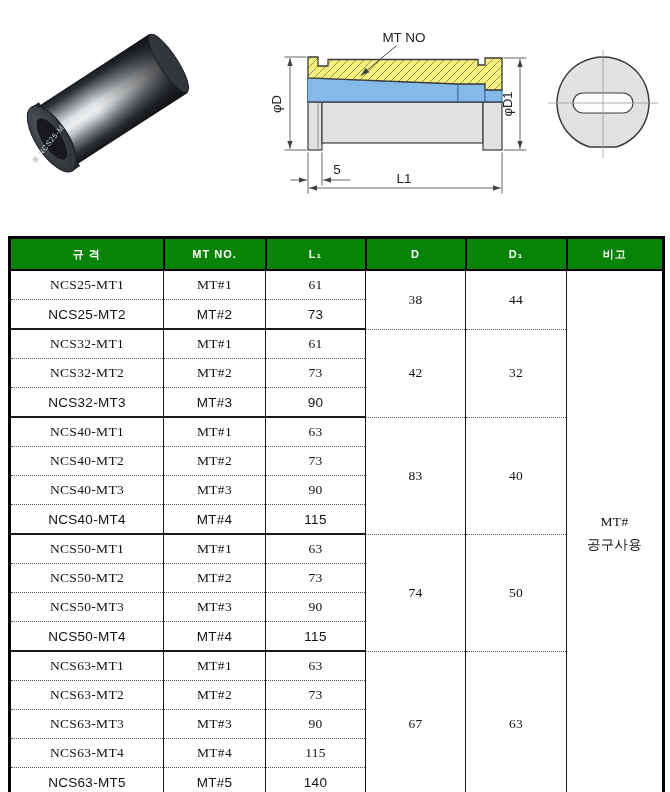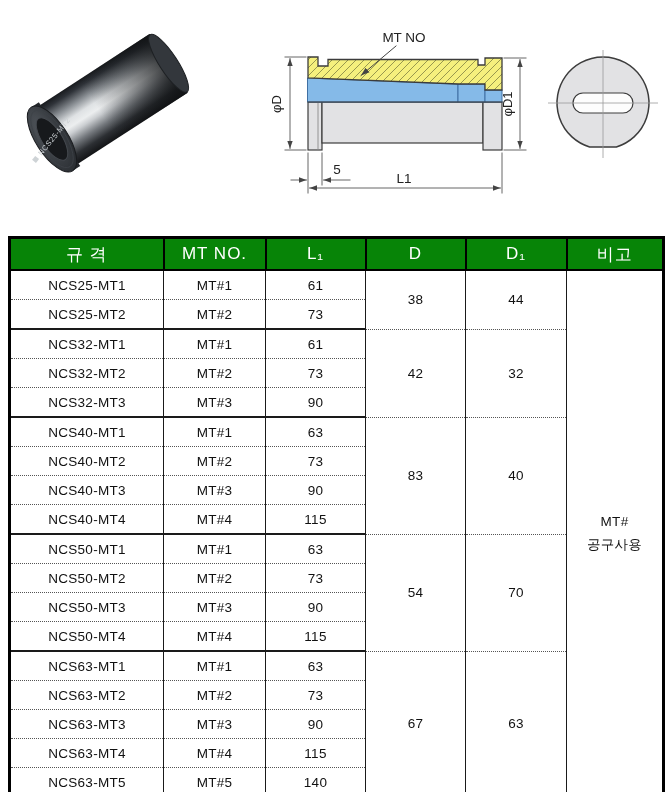--- a/index.html
+++ b/index.html
@@ -11,29 +11,29 @@
     --dim:#555;
   }
   html,body{margin:0;padding:0;background:#fff;}
   body{width:670px;height:792px;position:relative;font-family:"Liberation Sans",sans-serif;overflow:hidden;}
   #drawings{position:absolute;left:0;top:0;}
   table.spec{
     position:absolute;left:8px;top:236px;width:654px;height:550px;
     border-collapse:collapse;table-layout:fixed;border:3px solid #000;
   }
   table.spec th{
-    background:var(--header-bg);color:#fff;font-size:17px;font-weight:normal;
+    background:var(--header-bg);color:#fff;font-size:11px;font-weight:bold;
     border:2px solid #000;height:30px;letter-spacing:1px;padding:0;
   }
   table.spec td{
     font-size:13.5px;color:#111;text-align:center;vertical-align:middle;
     border-left:1.6px solid #1a1a1a;border-right:1.6px solid #1a1a1a;
     height:28px;padding:0;letter-spacing:0.3px;
   }
-  tr.row-inner td{border-bottom:1px dotted #555;}
+  tr.row-inner td{border-bottom:1px dotted #555;font-family:Liberation Serif, serif;}
   tr.group-end td{border-bottom:2px solid #1a1a1a;}
   td.merged{border-bottom:2px solid #1a1a1a;}
   td.remark-cell{line-height:1.7;font-size:13.5px;}
   text{font-family:"Liberation Sans",sans-serif;}
 </style>
 </head>
 <body>
 
 <svg id="drawings" width="670" height="232" viewBox="0 0 670 232">
   <defs>
@@ -212,22 +212,22 @@
       </tr>
       <tr class="group-end">
         <td>NCS40-MT4</td>
         <td>MT#4</td>
         <td>115</td>
       </tr>
       <tr class="row-inner">
         <td>NCS50-MT1</td>
         <td>MT#1</td>
         <td>63</td>
-        <td rowspan="4" class="merged">54</td>
-        <td rowspan="4" class="merged">70</td>
+        <td rowspan="4" class="merged">74</td>
+        <td rowspan="4" class="merged">50</td>
       </tr>
       <tr class="row-inner">
         <td>NCS50-MT2</td>
         <td>MT#2</td>
         <td>73</td>
       </tr>
       <tr class="row-inner">
         <td>NCS50-MT3</td>
         <td>MT#3</td>
         <td>90</td>

